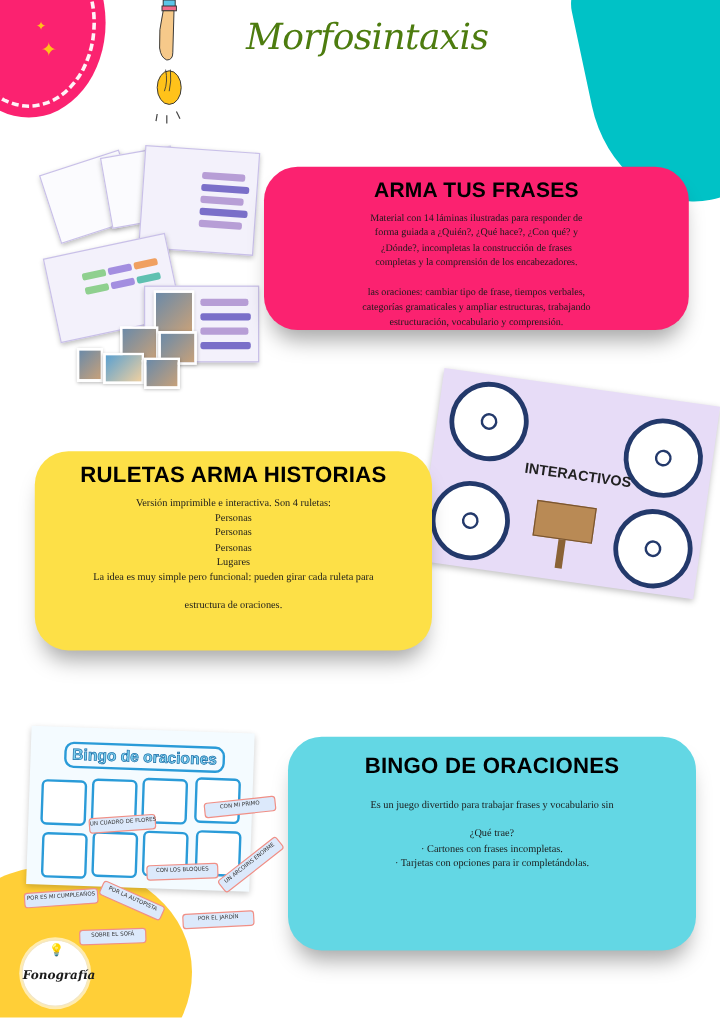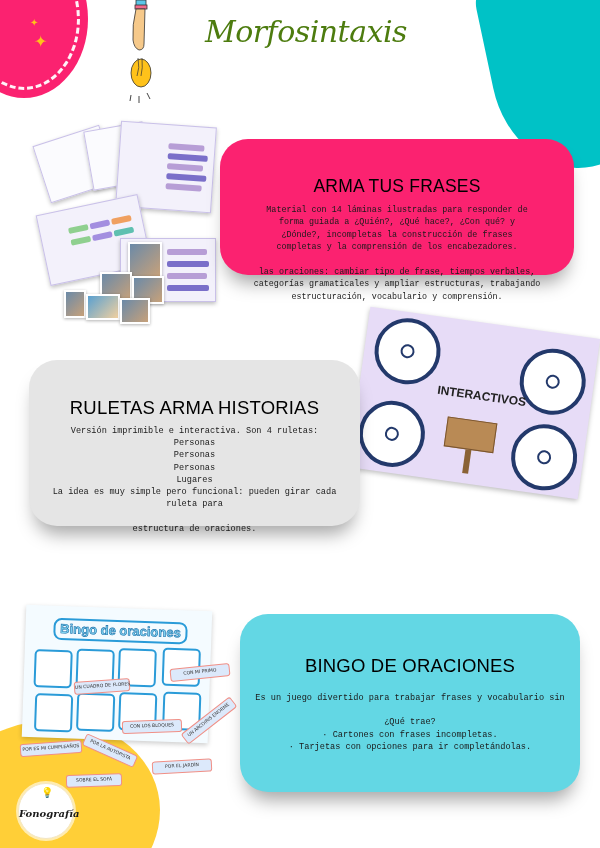--- a/index.html
+++ b/index.html
@@ -20,25 +20,25 @@
   
   .hand { left: 122px; top: 0; width: 40px; height: 110px; }
 
   
   .page-title { left: 205px; top: 14px; font-family: "DejaVu Serif", serif; font-style: italic;
                 font-size: 30px; color: #4d7c0f; letter-spacing: -0.5px; }
 
   
   .card { position: absolute; border-radius: 28px; text-align: center;
           box-shadow: 0 14px 18px -6px rgba(0,0,0,0.35); }
-  .card h2 { font-family: "Liberation Sans", sans-serif; font-weight: 400; font-size: 17.5px; color: #000; margin-bottom: 7px; letter-spacing: 0.2px; margin-top: 28px; }
-  .card p { font-family: Liberation Mono, monospace; font-size: 8.4px; line-height: 12.4px; color: #1a1a1a; }
+  .card h2 { font-family: "Liberation Sans", sans-serif; font-weight: 700; font-size: 17.5px; color: #000; margin-bottom: 7px; letter-spacing: 0.2px; }
+  .card p { font-family: Liberation Serif, serif; font-size: 8.4px; line-height: 12.4px; color: #1a1a1a; }
 
   .card-arma { left: 220px; top: 139px; width: 354px; height: 136px; background: #fb2270; padding: 9px 16px 0; }
-  .card-ruletas { left: 29px; top: 360px; width: 331px; height: 166px; background: #e5e5e5; padding: 9px 6px 0; }
+  .card-ruletas { left: 29px; top: 376px; width: 331px; height: 166px; background: #fde047; padding: 9px 6px 0; }
   .card-bingo { left: 240px; top: 614px; width: 340px; height: 178px; background: #63d7e4; padding: 13px 10px 0; }
   .card-ruletas h2 { font-size: 18.5px; margin-bottom: 6px; }
   .card-bingo h2 { font-size: 18.5px; margin-bottom: 15px; }
   .card-ruletas p, .card-bingo p { font-size: 8.6px; line-height: 12.2px; }
 
   
   .img-arma { left: 36px; top: 118px; width: 180px; height: 200px; }
   .sheet { position: absolute; background: #f3f1fb; border: 1px solid #c9c0e8; box-shadow: 0 2px 4px rgba(0,0,0,0.25); }
   .bar { position: absolute; height: 6px; border-radius: 2px; }
   .photo { position: absolute; background: linear-gradient(135deg,#6b8aa8,#c7a17a); border: 2px solid #fff; box-shadow: 0 1px 3px rgba(0,0,0,0.3); }

